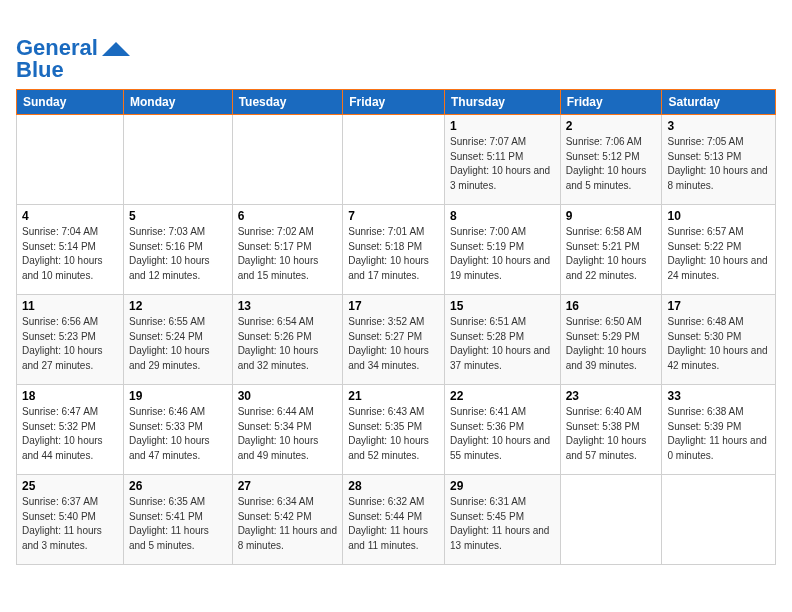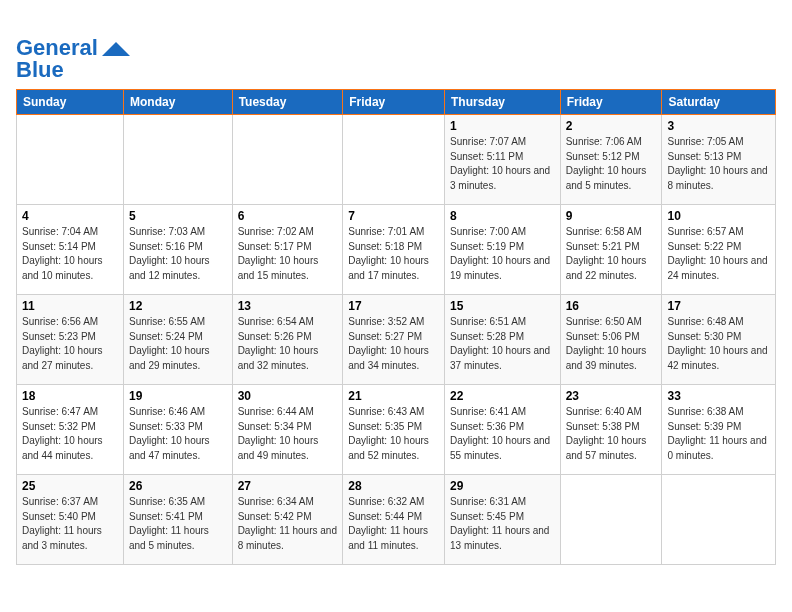--- a/index.html
+++ b/index.html
@@ -232,21 +232,21 @@
         <td>
           <span class="day-num">15</span>
           <div class="day-info">Sunrise: 6:51 AM
 Sunset: 5:28 PM
 Daylight: 10 hours
 and 37 minutes.</div>
         </td>
         <td>
           <span class="day-num">16</span>
           <div class="day-info">Sunrise: 6:50 AM
-Sunset: 5:06 PM
+Sunset: 5:29 PM
 Daylight: 10 hours
 and 39 minutes.</div>
         </td>
         <td>
           <span class="day-num">17</span>
           <div class="day-info">Sunrise: 6:48 AM
 Sunset: 5:30 PM
 Daylight: 10 hours
 and 42 minutes.</div>
         </td>

